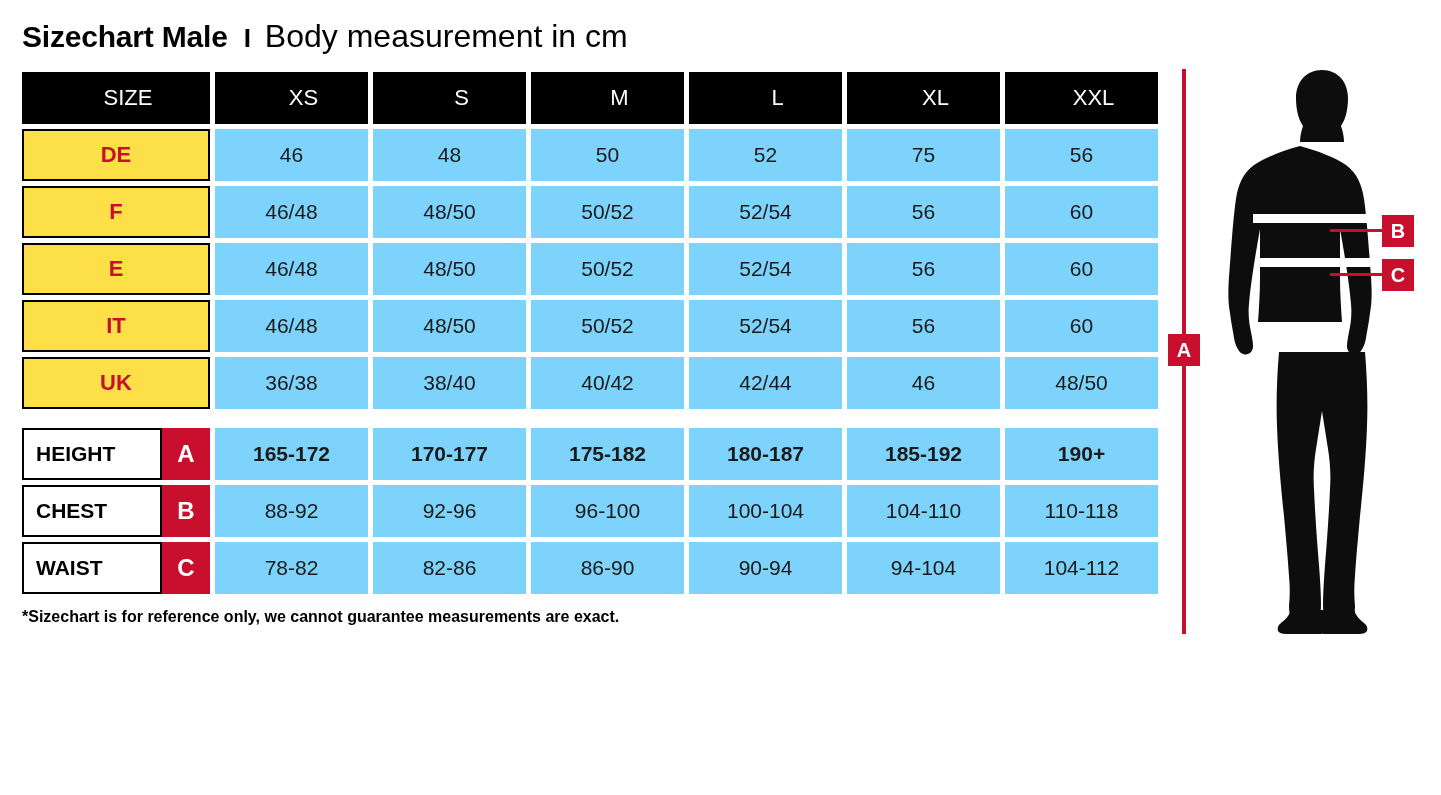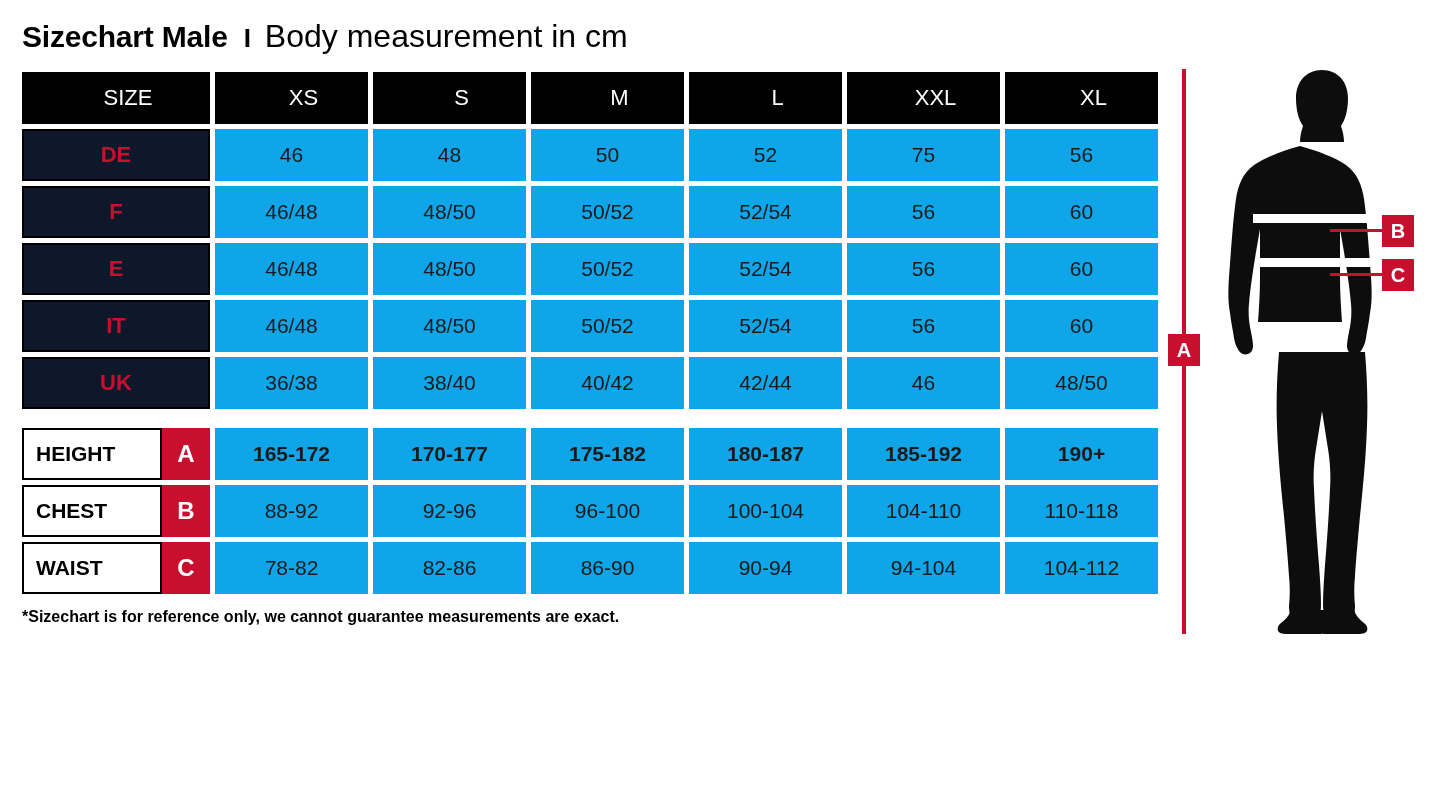--- a/index.html
+++ b/index.html
@@ -66,35 +66,35 @@
   
   .lbl {
     width: 188px;
     margin-right: 5px;
     flex: 0 0 188px;
   }
   .val {
     width: 153px;
     flex: 0 0 153px;
     margin-right: 5px;
-    background: #0ea5e9;
+    background: #7dd3fc;
     color: #1a1a1a;
   }
   .val:last-child { margin-right: 0; }
 
   
   .hdr .lbl, .hdr .val {
     background: #000000;
     color: #ffffff;
     font-size: 22px;
     padding-left: 24px;
   }
   
   .country-lbl {
-    background: #0f172a;
+    background: #fde047;
     border: 2px solid #000000;
     color: #c8102e;
     font-weight: bold;
     font-size: 22px;
   }
 
   
   .meas-lbl {
     width: 188px;
     flex: 0 0 188px;
@@ -228,22 +228,22 @@
   </div>
 
   <div class="table-wrap">
 
     <div class="row hdr">
       <div class="cell lbl">SIZE</div>
       <div class="cell val">XS</div>
       <div class="cell val">S</div>
       <div class="cell val">M</div>
       <div class="cell val">L</div>
+      <div class="cell val">XL</div>
       <div class="cell val">XXL</div>
-      <div class="cell val">XL</div>
     </div>
 
     <div class="row">
       <div class="cell lbl country-lbl">DE</div>
       <div class="cell val">46</div>
       <div class="cell val">48</div>
       <div class="cell val">50</div>
       <div class="cell val">52</div>
       <div class="cell val">75</div>
       <div class="cell val">56</div>

